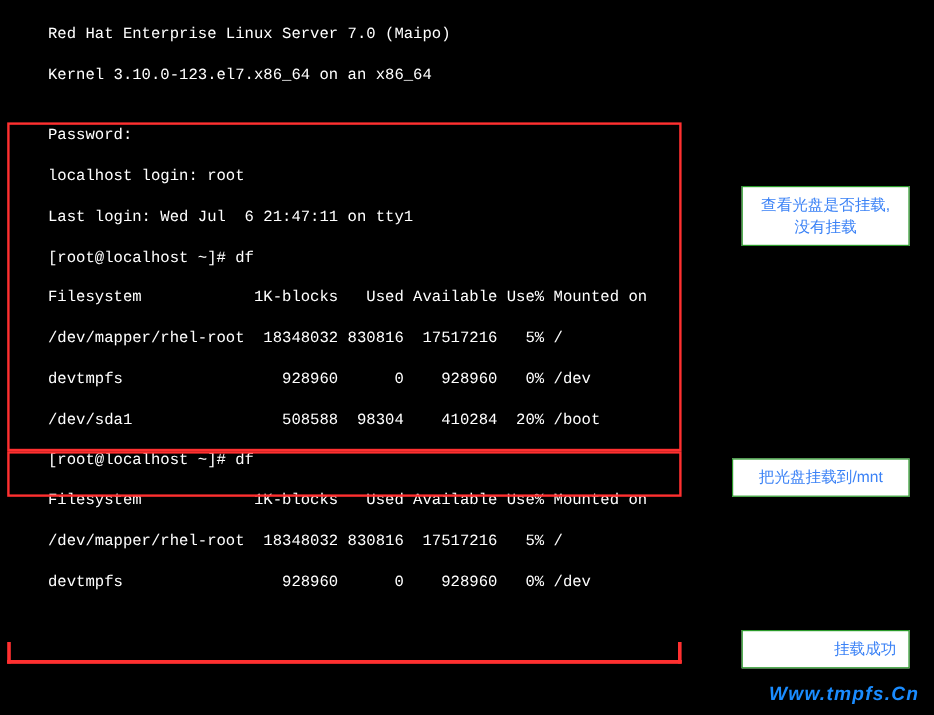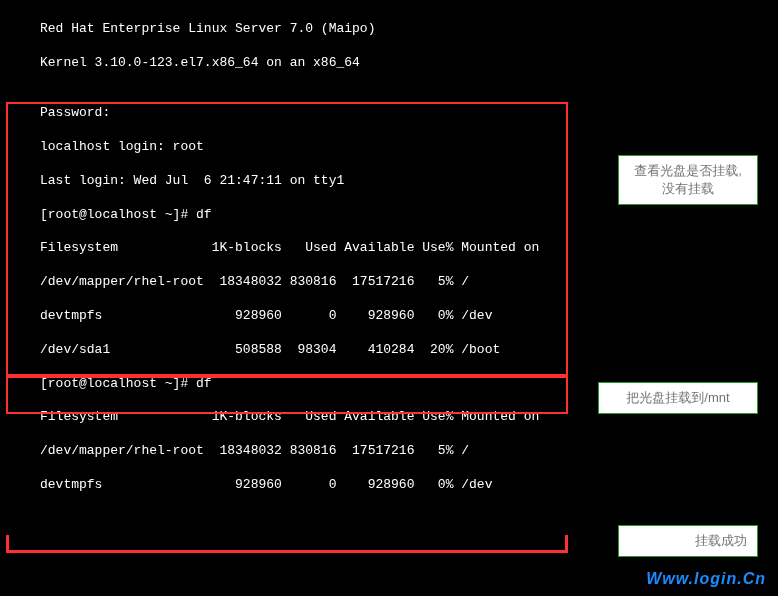--- a/index.html
+++ b/index.html
@@ -27,21 +27,21 @@
 }
 .box-red-thick {
   position: absolute;
   border: 3px solid #ff3030;
   pointer-events: none;
 }
 .anno {
   position: absolute;
   border: 1px solid #2a9a2a;
   background: #fff;
-  color: #737373;
+  color: #3b82f6;
   font-family: sans-serif;
   font-size: 13px;
   text-align: center;
   padding: 6px 10px;
   line-height: 1.4;
 }
 .watermark {
   position: absolute;
   right: 12px;
   bottom: 6px;
@@ -92,22 +92,22 @@
 
 <div class="box-red" style="left:6px; top:102px; width:562px; height:274px;"></div>
 <div class="box-red" style="left:6px; top:376px; width:562px; height:38px;"></div>
 <div class="box-red-thick" style="left:6px; top:550px; width:562px; height:0; border-left:none; border-right:none; border-bottom:none;"></div>
 <div class="box-red-thick" style="left:6px; top:535px; width:562px; height:18px; border-top:none;"></div>
 
 <div class="anno" style="right:20px; top:155px; width:140px;">
   <div>查看光盘是否挂载,</div>
   <div>没有挂载</div>
 </div>
-<div class="anno" style="right:20px; top:382px; width:160px;">
+<div class="anno" style="right:20px; top:382px; width:148px;">
   <div>把光盘挂载到/mnt</div>
 </div>
 <div class="anno" style="right:20px; top:525px; width:140px;text-align:right;">
   <div>挂载成功</div>
 </div>
 
 <div class="watermark">
-  <span>Www.login.Cn</span>
+  <span>Www.tmpfs.Cn</span>
 </div>
 
 </body></html>

